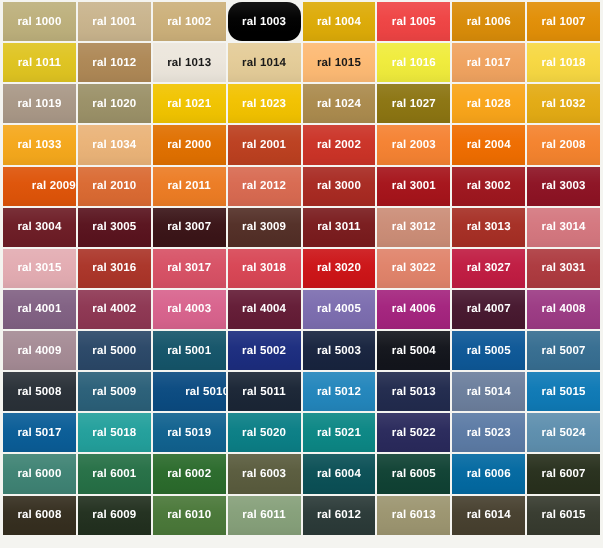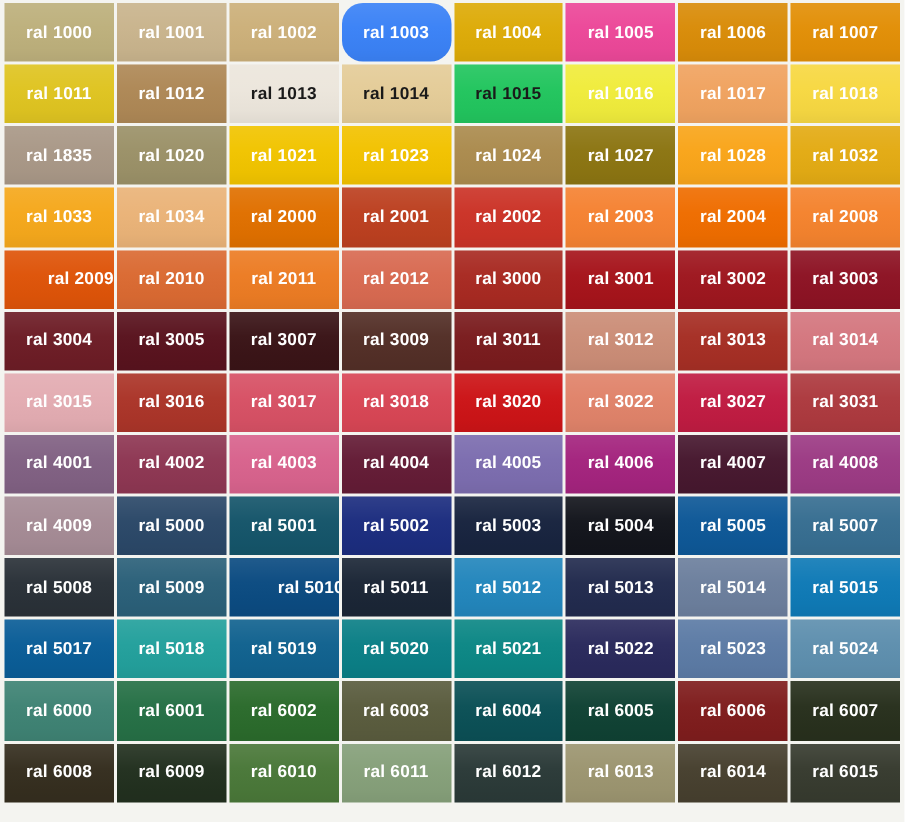--- a/index.html
+++ b/index.html
@@ -66,61 +66,61 @@
   <div class="grid">
       <div class="swatch" style="background: rgb(189, 176, 124);">
         <span class="swatch-label lt">ral 1000</span>
       </div>
       <div class="swatch" style="background: rgb(201, 180, 141);">
         <span class="swatch-label lt">ral 1001</span>
       </div>
       <div class="swatch" style="background: rgb(204, 176, 122);">
         <span class="swatch-label lt">ral 1002</span>
       </div>
-      <div class="swatch" style="background: #3b82f6; border-radius: 14px;">
+      <div class="swatch" style="background: #000000; border-radius: 14px;">
         <span class="swatch-label lt">ral 1003</span>
       </div>
       <div class="swatch" style="background: rgb(221, 171, 8);">
         <span class="swatch-label lt">ral 1004</span>
       </div>
-      <div class="swatch" style="background: #ec4899;">
+      <div class="swatch" style="background: #ef4444;">
         <span class="swatch-label lt">ral 1005</span>
       </div>
       <div class="swatch" style="background: rgb(217, 140, 9);">
         <span class="swatch-label lt">ral 1006</span>
       </div>
       <div class="swatch" style="background: rgb(226, 143, 7);">
         <span class="swatch-label lt">ral 1007</span>
       </div>
       <div class="swatch" style="background: rgb(223, 196, 33);">
         <span class="swatch-label lt">ral 1011</span>
       </div>
       <div class="swatch" style="background: rgb(174, 136, 86);">
         <span class="swatch-label lt">ral 1012</span>
       </div>
       <div class="swatch" style="background: rgb(236, 230, 220);">
         <span class="swatch-label dk">ral 1013</span>
       </div>
       <div class="swatch" style="background: rgb(228, 204, 152);">
         <span class="swatch-label dk">ral 1014</span>
       </div>
-      <div class="swatch" style="background: #22c55e; text-align: center;">
+      <div class="swatch" style="background: #fdba74; text-align: center;">
         <span class="swatch-label dk">ral 1015</span>
       </div>
       <div class="swatch" style="background: rgb(240, 236, 60);">
         <span class="swatch-label lt">ral 1016</span>
       </div>
       <div class="swatch" style="background: rgb(240, 163, 96);">
         <span class="swatch-label lt">ral 1017</span>
       </div>
       <div class="swatch" style="background: rgb(247, 216, 66);">
         <span class="swatch-label lt">ral 1018</span>
       </div>
       <div class="swatch" style="background: rgb(169, 152, 135);">
-        <span class="swatch-label lt">ral 1835</span>
+        <span class="swatch-label lt">ral 1019</span>
       </div>
       <div class="swatch" style="background: rgb(155, 145, 104);">
         <span class="swatch-label lt">ral 1020</span>
       </div>
       <div class="swatch" style="background: rgb(241, 196, 0);">
         <span class="swatch-label lt">ral 1021</span>
       </div>
       <div class="swatch" style="background: rgb(242, 194, 0);">
         <span class="swatch-label lt">ral 1023</span>
       </div>
@@ -339,21 +339,21 @@
       </div>
       <div class="swatch" style="background: rgb(90, 92, 62);">
         <span class="swatch-label lt">ral 6003</span>
       </div>
       <div class="swatch" style="background: rgb(11, 80, 86);">
         <span class="swatch-label lt">ral 6004</span>
       </div>
       <div class="swatch" style="background: rgb(16, 66, 52);">
         <span class="swatch-label lt">ral 6005</span>
       </div>
-      <div class="swatch" style="background: #7f1d1d;">
+      <div class="swatch" style="background: #0369a1;">
         <span class="swatch-label lt">ral 6006</span>
       </div>
       <div class="swatch" style="background: rgb(40, 48, 29);">
         <span class="swatch-label lt">ral 6007</span>
       </div>
       <div class="swatch" style="background: rgb(53, 46, 31);">
         <span class="swatch-label lt">ral 6008</span>
       </div>
       <div class="swatch" style="background: rgb(34, 48, 31);">
         <span class="swatch-label lt">ral 6009</span>

